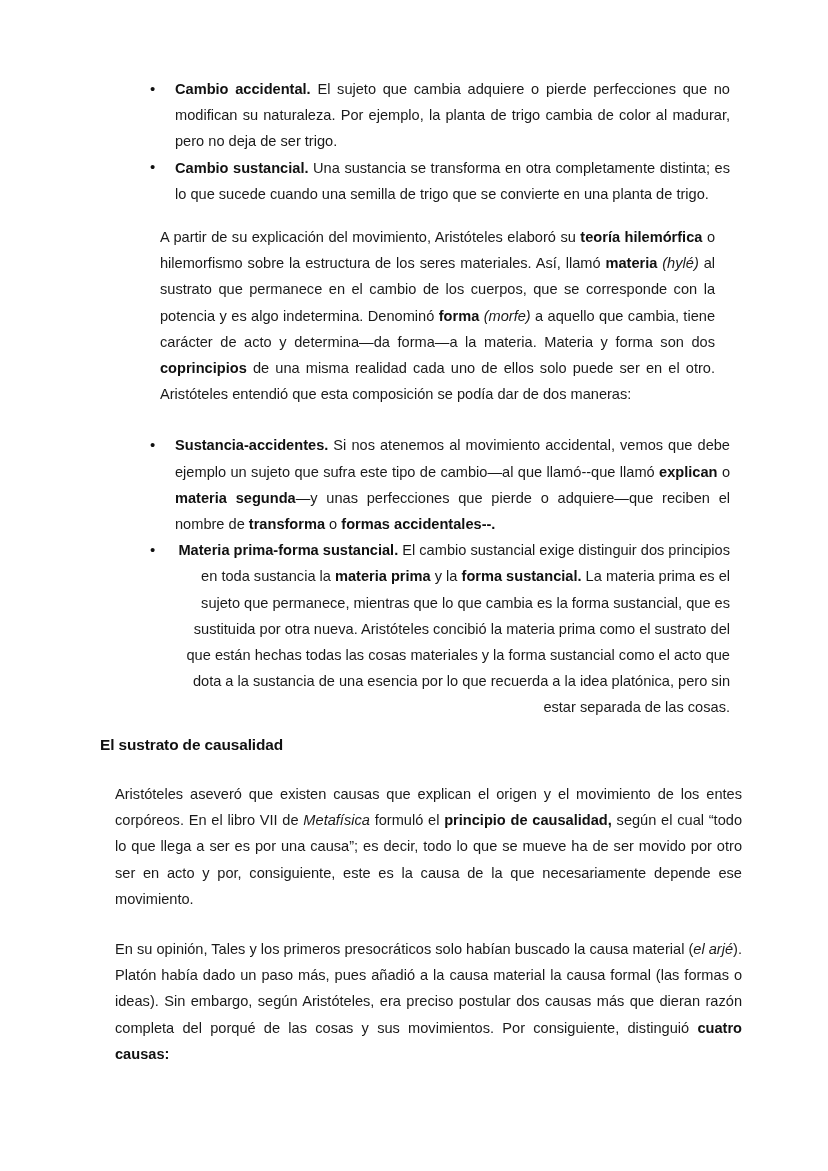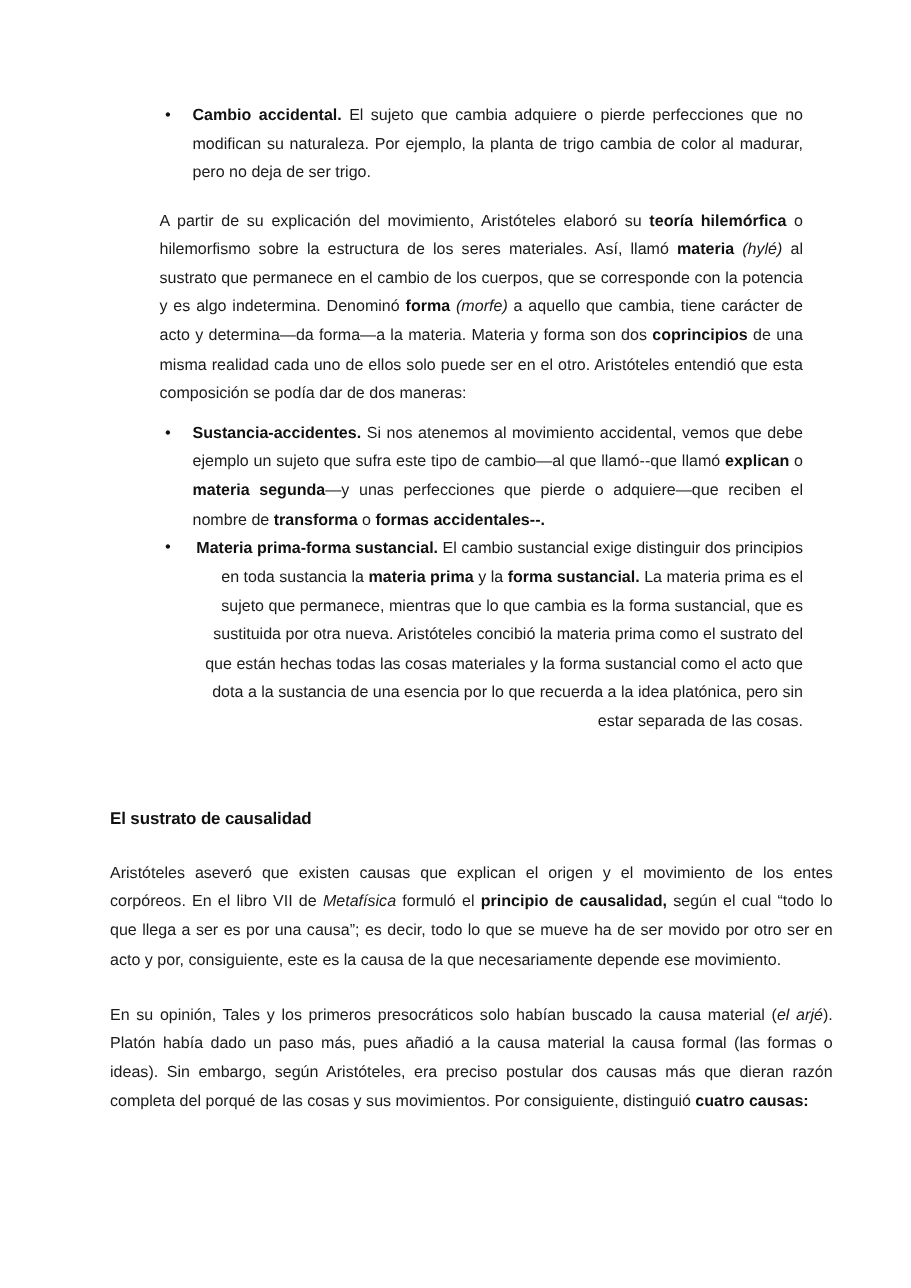--- a/index.html
+++ b/index.html
@@ -21,21 +21,21 @@
     position: absolute;
     inset: 0;
     background: #ffffff;
     overflow: hidden;
   }
 
   
   .block-indent {
     position: absolute;
     left: 145px;
-    top: 92px;
+    top: 76px;
     width: 585px;
   }
 
   
   .block-wide {
     position: absolute;
     left: 100px;
     top: 733px;
     width: 657px;
   }
@@ -75,21 +75,21 @@
     margin: 0;
     color: #111111;
     letter-spacing: -0.1px;
   }
   .block-indent h2.section-title { margin-top: 22px; }
   .block-wide  h2.section-title { margin-top: 0; }
 
   p.body {
     font-size: 14.6px;
     line-height: 26.2px;
-    margin: 0;
+    margin: 15px;
     text-align: justify;
     text-justify: inter-word;
     hyphens: none;
   }
   .block-indent p.body { margin-top: 17px; }
   .block-wide  p.body  { margin-top: 24px; }
   .block-wide  p.body + p.body { margin-top: 24px; }
 
   .spacer-after-intro { height: 10px; }
 
@@ -99,20 +99,23 @@
 </head>
 <body>
 
 <div class="page">
 
   <div class="block-indent">
 
     <ul class="bullets">
       <li>
         <b>Cambio accidental.</b><span> El sujeto que cambia adquiere o pierde perfecciones que no modifican su naturaleza. Por ejemplo, la planta de trigo cambia de color al madurar, pero no deja de ser trigo.</span>
+      </li>
+      <li>
+        <b>Cambio sustancial.</b><span> Una sustancia se transforma en otra completamente distinta; es lo que sucede cuando una semilla de trigo que se convierte en una planta de trigo.</span>
       </li>
     </ul>
 
 
     <p class="body"><span>A partir de su explicación del movimiento, Aristóteles elaboró su </span><b>teoría hilemórfica</b><span> o hilemorfismo sobre la estructura de los seres materiales. Así, llamó </span><b>materia</b><i> (hylé)</i><span> al sustrato que permanece en el cambio de los cuerpos, que se corresponde con la potencia y es algo indetermina. Denominó </span><b>forma</b><i> (morfe)</i><span> a aquello que cambia, tiene carácter de acto y determina—da forma—a la materia. Materia y forma son dos </span><b>coprincipios</b><span> de una misma realidad cada uno de ellos solo puede ser en el otro. Aristóteles entendió que esta composición se podía dar de dos maneras:</span></p>
 
     <div class="spacer-after-intro"></div>
 
     <ul class="bullets">
       <li><b>Sustancia-accidentes.</b><span> Si nos atenemos al movimiento accidental, vemos que debe ejemplo un sujeto que sufra este tipo de cambio—al que llamó--que llamó </span><b>explican</b><span> o </span><b>materia segunda</b><span>—y unas perfecciones que pierde o adquiere—que reciben el nombre de </span><b>transforma</b><span> o </span><b>formas accidentales--.</b></li>

